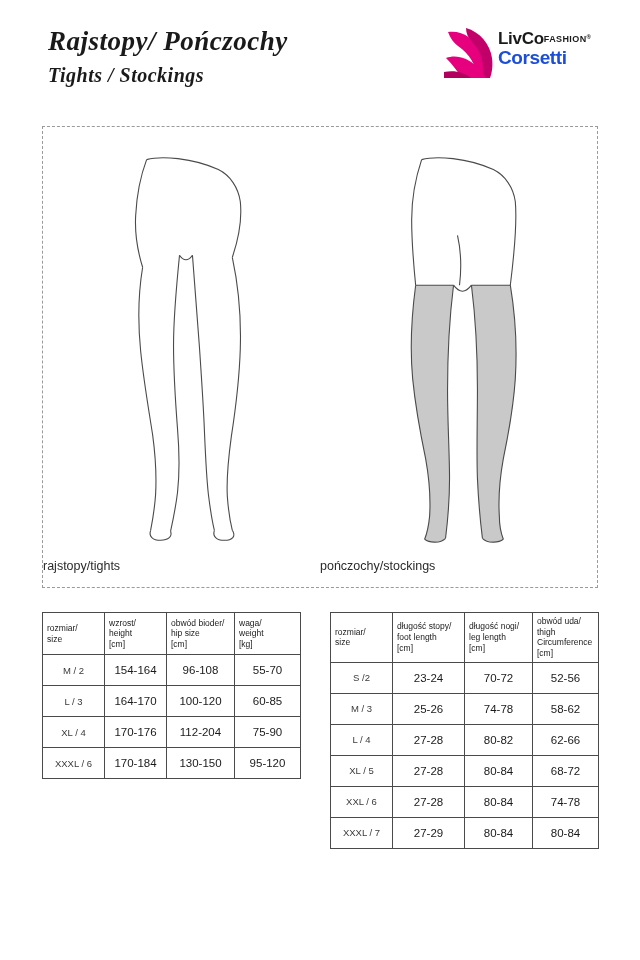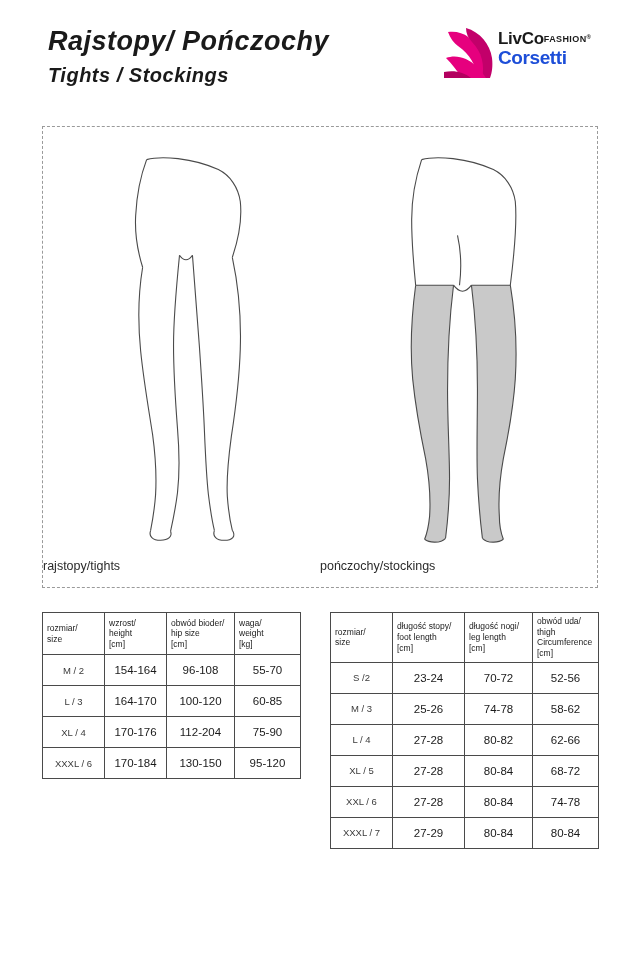--- a/index.html
+++ b/index.html
@@ -29,21 +29,21 @@
     width: 556px;
     height: 100px;
   }
   .title-block {
     position: absolute;
     left: 6px;
     top: 4px;
     width: 400px;
   }
   .title-line {
-    font-family: Liberation Sans, sans-serif;
+    font-family: Liberation Serif, serif;
     font-style: italic;
     font-weight: 700;
     font-size: 27px;
     letter-spacing: 0.5px;
     line-height: 1.45;
     color: #1a1a1a;
     white-space: nowrap;
   }
   .title-line.second {
     font-size: 20px;

